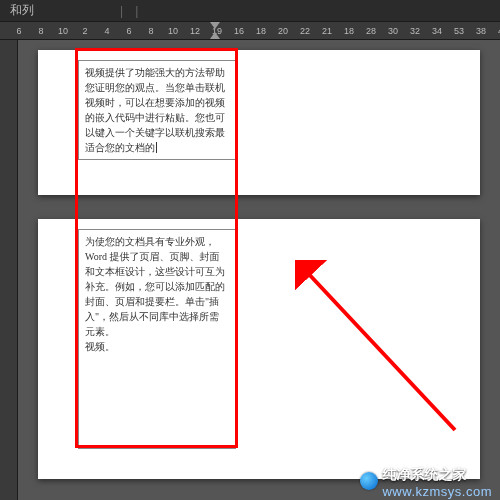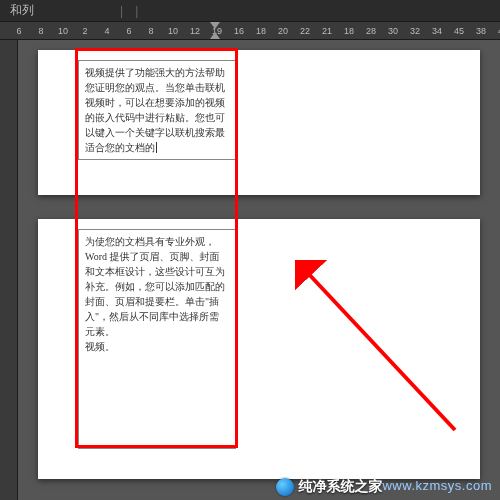--- a/index.html
+++ b/index.html
@@ -132,21 +132,21 @@
     font-weight: 700;
     font-size: 14px;
     text-shadow: 0 1px 2px rgba(0,0,0,.8);
   }
   .watermark .wm-sub {
     color: #9cf;
     font-size: 13px;
     letter-spacing: 0.5px;
     margin-bottom: -3px;
   }
-  .wm-txt { display:flex; flex-direction:row; align-items:flex-start; }
+  .wm-txt { display:flex; flex-direction:column; align-items:flex-start; }
   .cursor-bar {
     display: inline-block;
     width: 1px; height: 11px;
     background:#333;
     vertical-align: text-bottom;
     margin-left: 1px;
   }
 </style>
 </head>
 <body>
@@ -173,21 +173,21 @@
     <span class="tick">16</span>
     <span class="tick">18</span>
     <span class="tick">20</span>
     <span class="tick">22</span>
     <span class="tick">21</span>
     <span class="tick">18</span>
     <span class="tick">28</span>
     <span class="tick">30</span>
     <span class="tick">32</span>
     <span class="tick">34</span>
-    <span class="tick">45</span>
+    <span class="tick">53</span>
     <span class="tick">38</span>
     <span class="tick">40</span>
   </div>
 
 <div class="workspace">
   <div class="ruler-vertical"></div>
   <div class="page-area">
 
     <div class="page">
       <div class="textbox">

